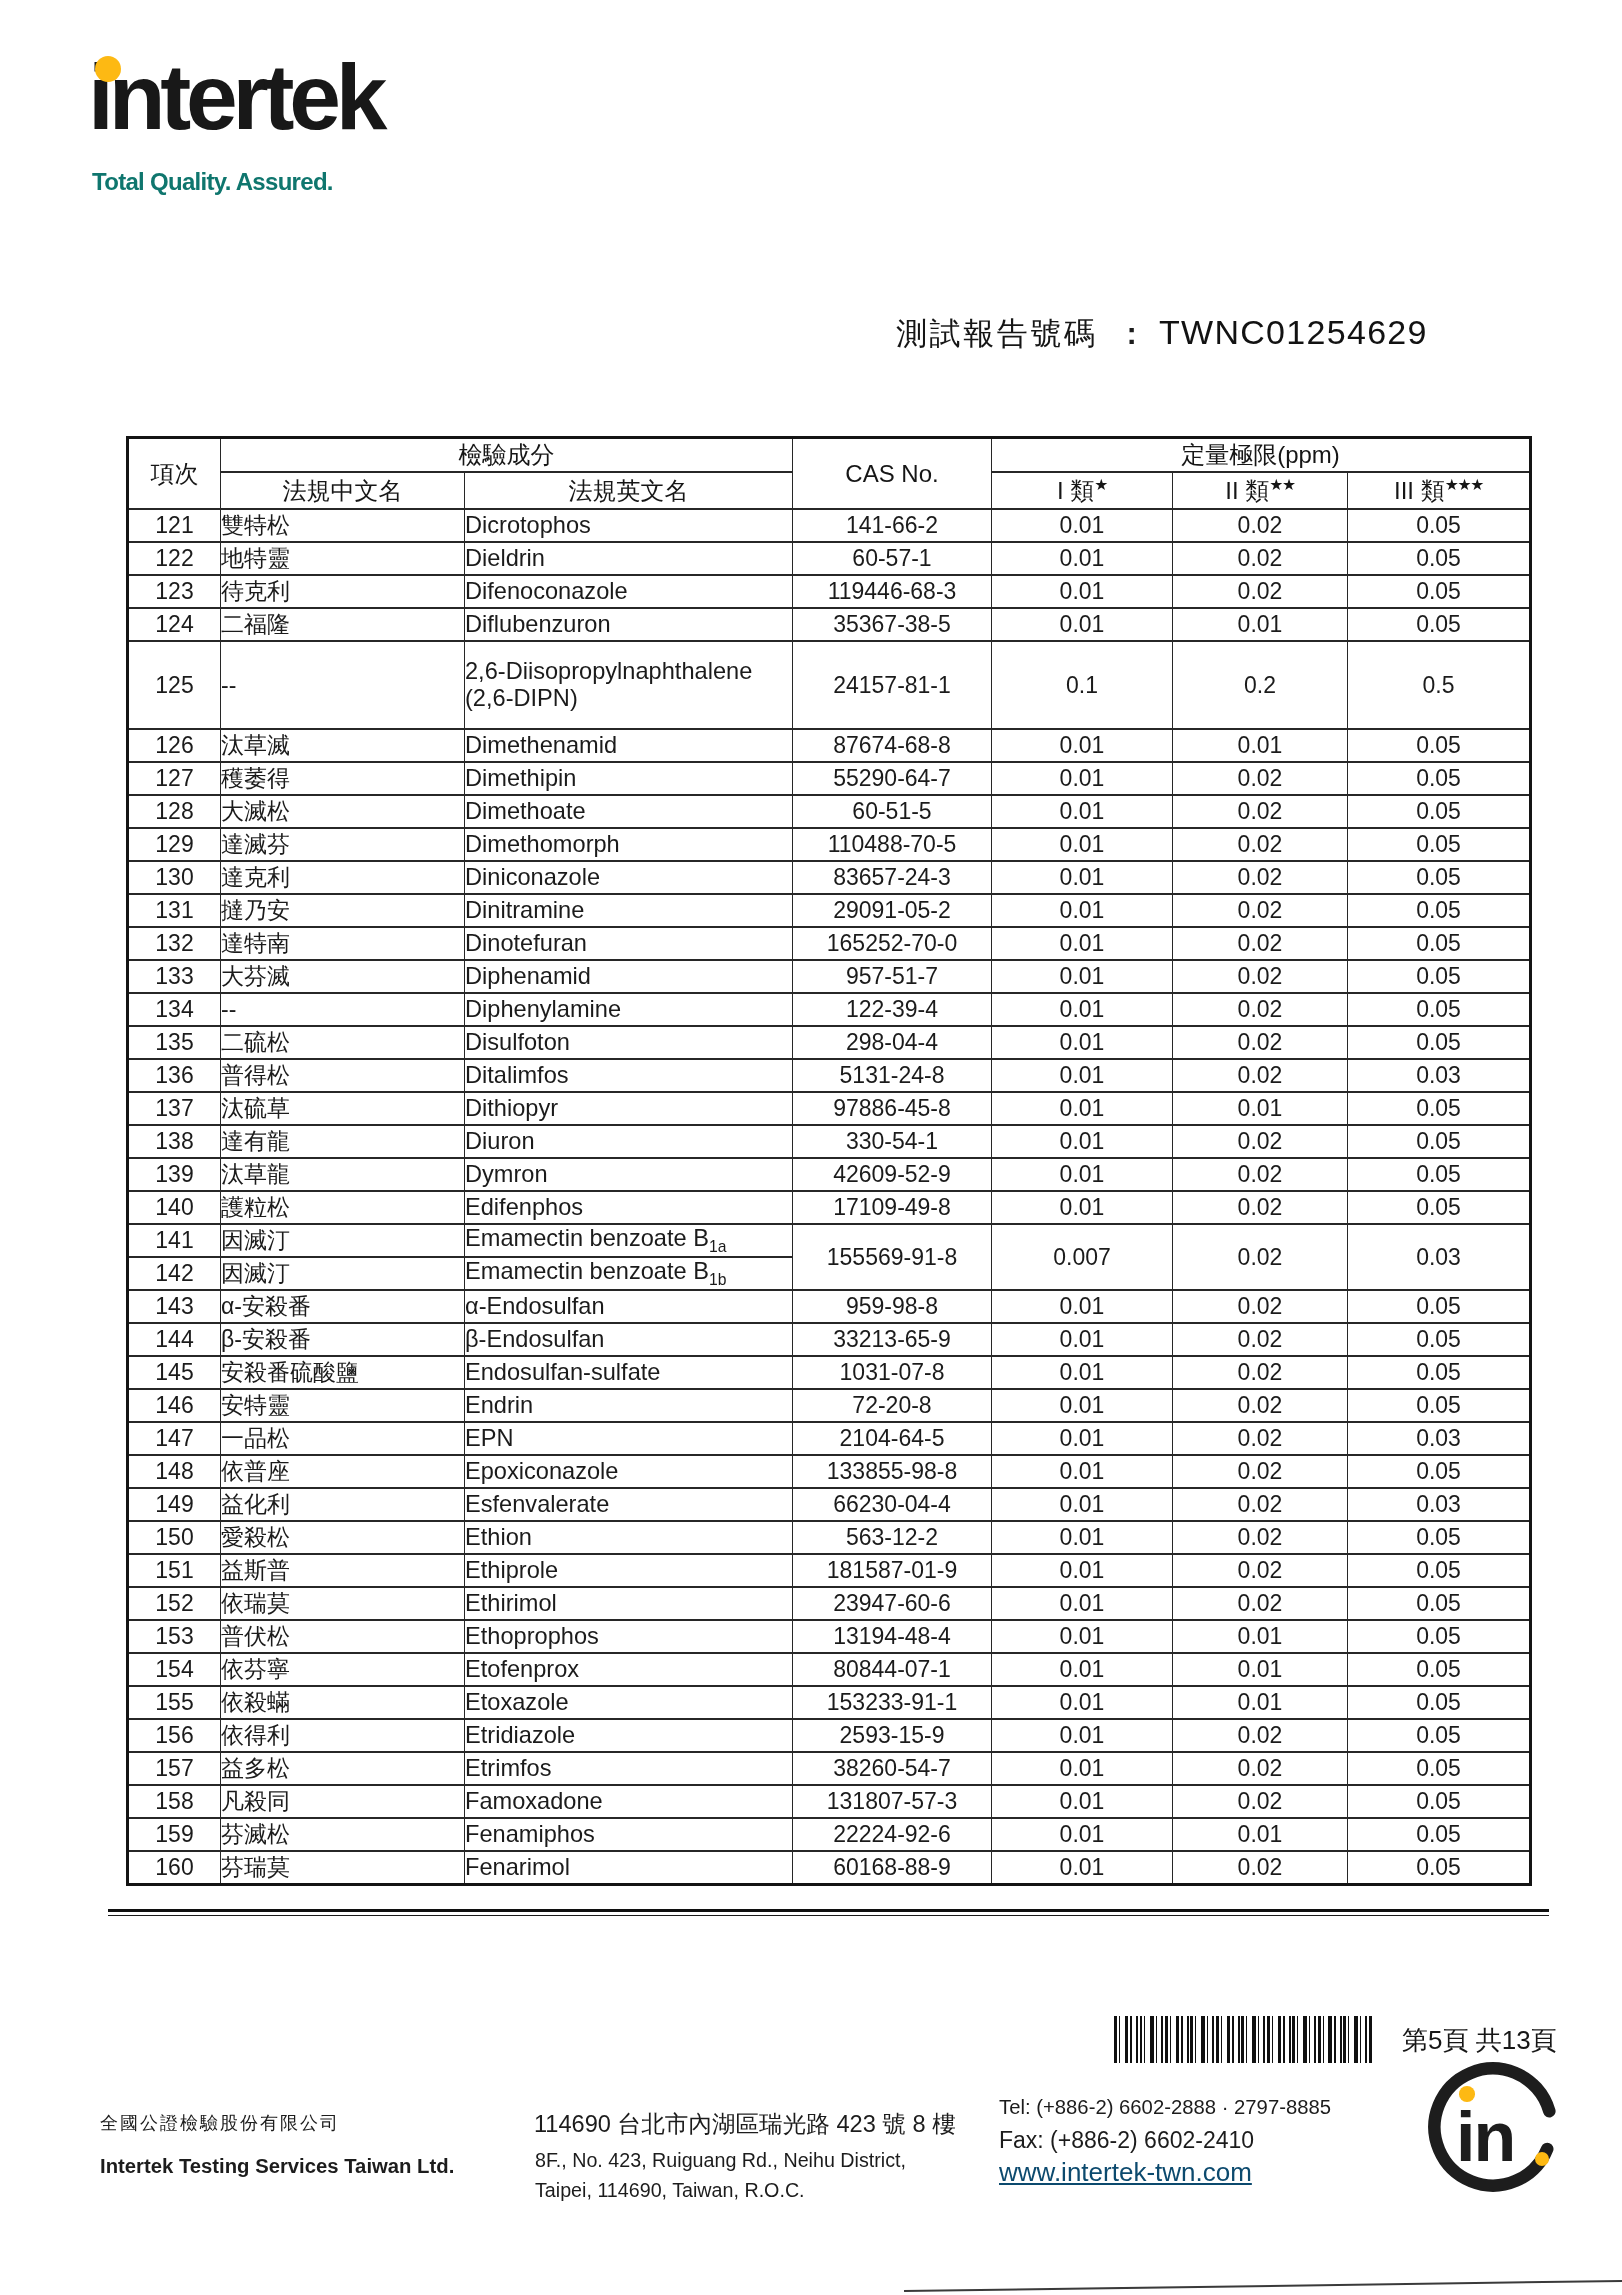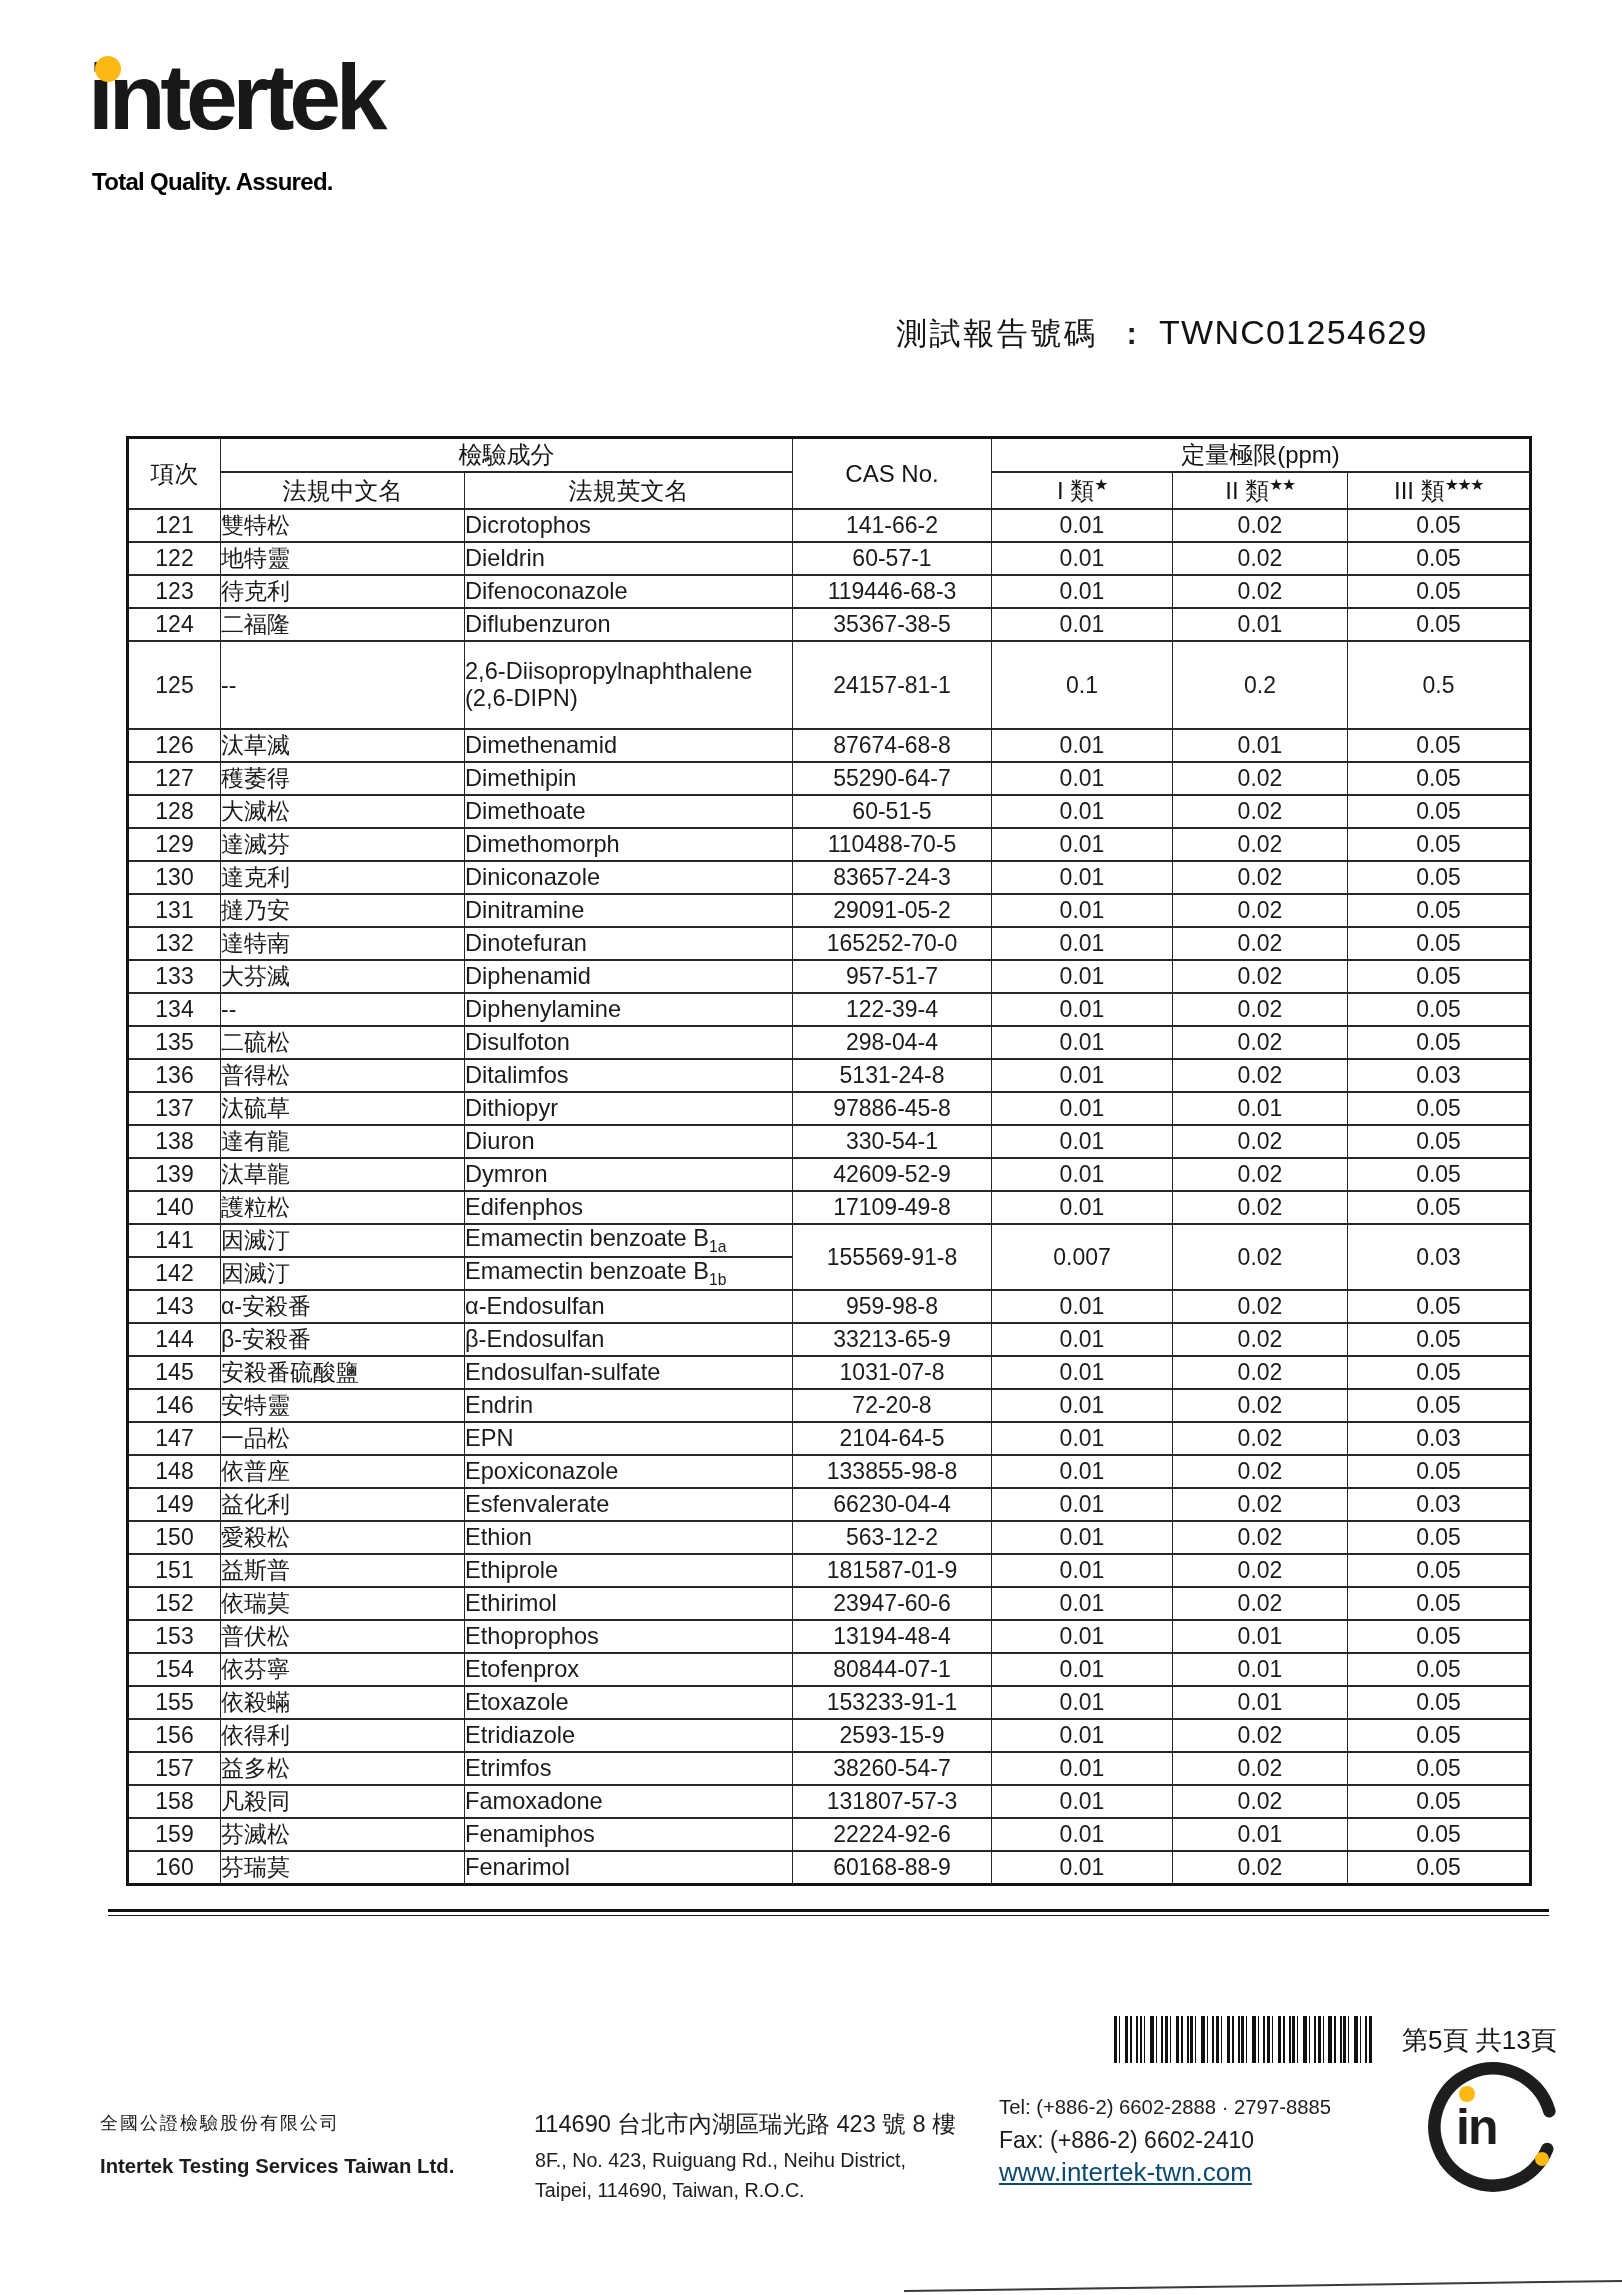--- a/index.html
+++ b/index.html
@@ -14,21 +14,21 @@
   .logo-word {
     font-size:93px; font-weight:bold; letter-spacing:-5.2px; color:#181818;
     line-height:1.2; display:block;
   }
   .logo-dot {
     position:absolute; left:6.6px; top:14.4px; width:26px; height:26px;
     border-radius:50%; background:#fdb913;
   }
   .tagline {
     position:absolute; left:92px; top:168px; font-size:24px; font-weight:bold;
-    letter-spacing:-0.7px; color:#000000;
+    letter-spacing:-0.7px; color:#0f766e;
   }
   
   .report-line { position:absolute; left:896px; top:313px; white-space:nowrap; }
   .report-label { font-size:31px; color:#161616; letter-spacing:2.6px; }
   .report-colon { font-size:31px; margin:0 22px 0 29px; font-weight:bold; }
   .report-value { font-size:34px; color:#121212; letter-spacing:1.3px; }
   
   table.results {
     position:absolute; left:126px; top:436px; width:1402px;
     border-collapse:collapse; table-layout:fixed;
@@ -73,21 +73,21 @@
   .f-addr-en1 { position:absolute; left:535px; top:2149px; font-size:19.7px; }
   .f-addr-en2 { position:absolute; left:535px; top:2179px; font-size:19.7px; }
   .f-tel { position:absolute; left:999px; top:2096px; font-size:20.3px; }
   .f-fax { position:absolute; left:999px; top:2127px; font-size:23px; }
   .f-web { position:absolute; left:999px; top:2157px; font-size:26px; color:#0c4a6e;
            text-decoration:underline; }
   
   .roundel { position:absolute; left:1422px; top:2056px; width:142px; height:142px; }
   .roundel svg { position:absolute; left:0; top:0; }
   .roundel-text {
-    position:absolute; left:34px; top:46px; font-size:50px; font-weight:bold;
+    position:absolute; left:34px; top:46px; font-size:70px; font-weight:bold;
     letter-spacing:-2px; color:#1d1d1d; line-height:1;
   }
   .roundel-dot-top {
     position:absolute; left:37px; top:30px; width:15.7px; height:15.7px;
     border-radius:50%; background:#fdb913;
   }
   .roundel-dot-bottom {
     position:absolute; left:113px; top:96px; width:14.4px; height:14.4px;
     border-radius:50%; background:#fdb913;
   }

